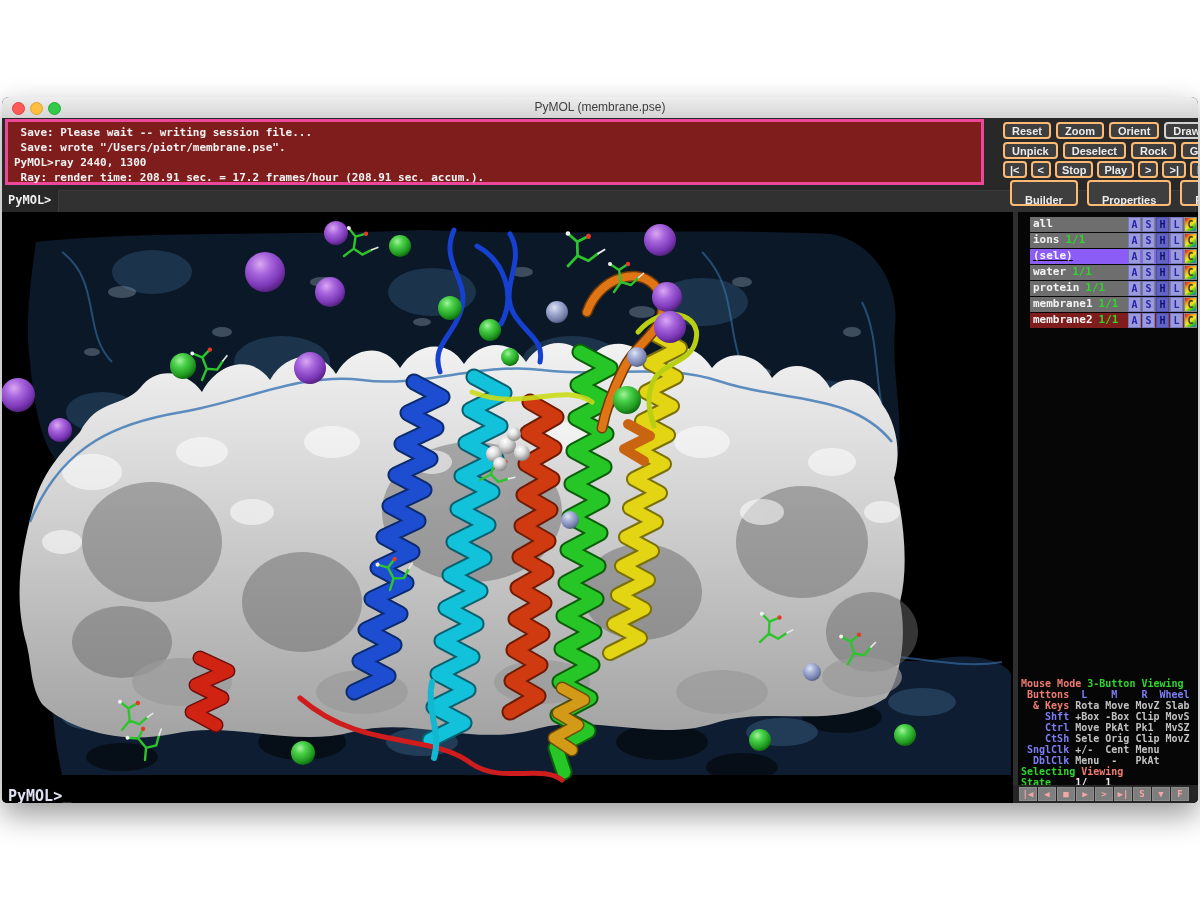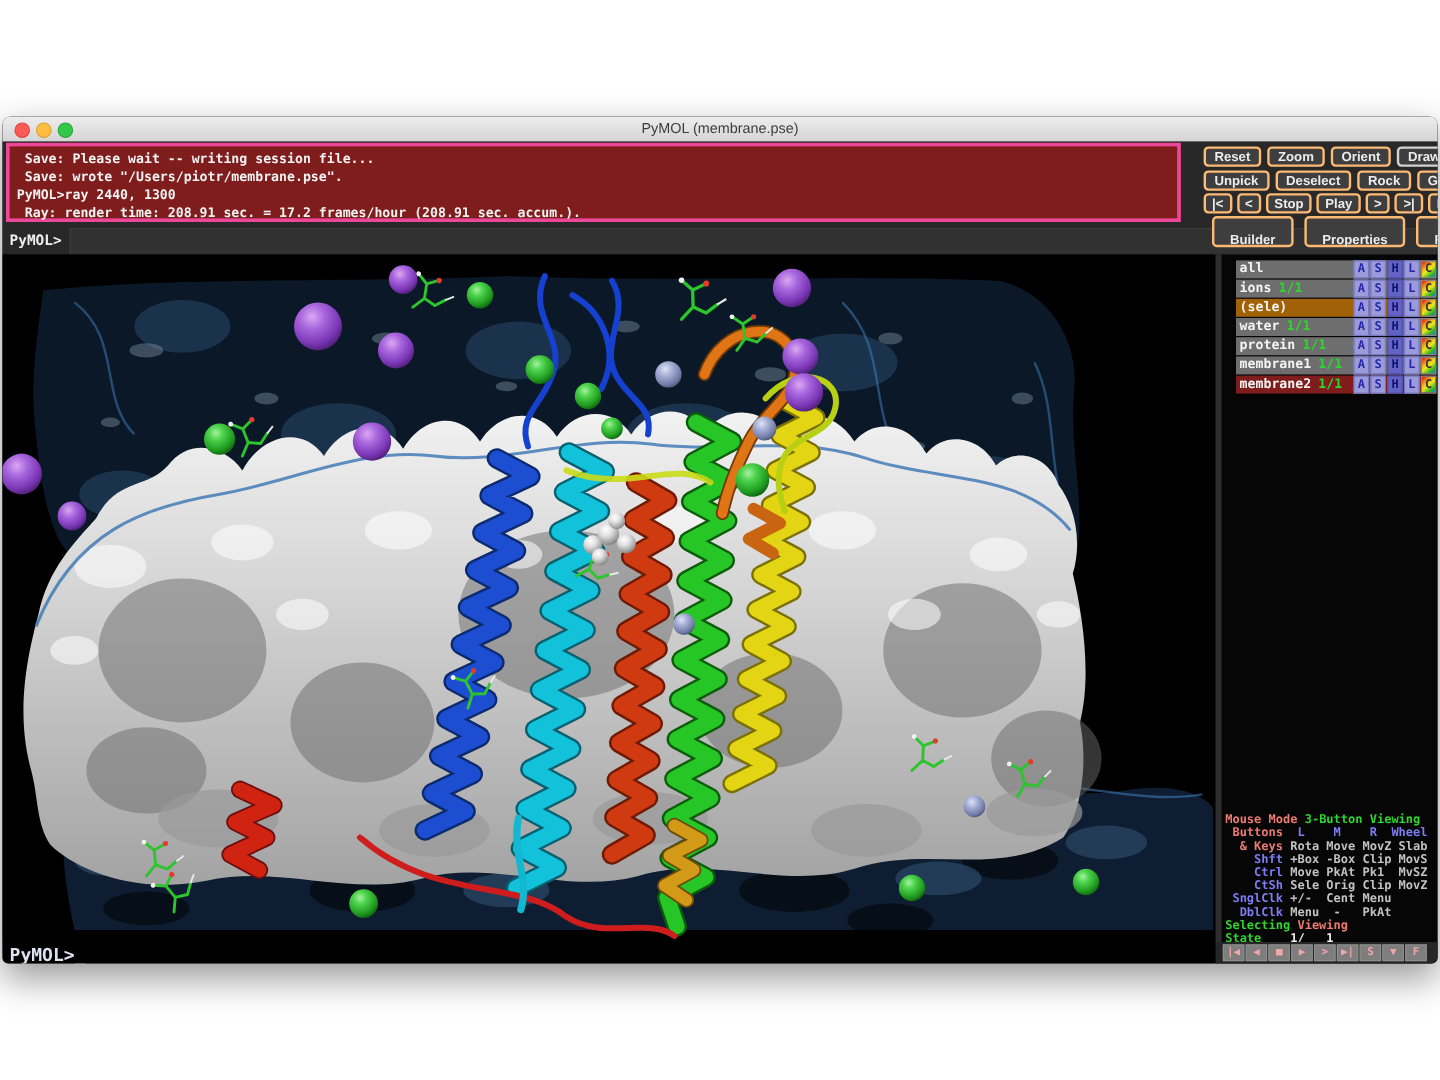--- a/index.html
+++ b/index.html
@@ -34,21 +34,21 @@
   .btn.sel{border-color:#d2d2d2;}
   .btn.sm{padding:0 5px;}
   .btn.wd{padding:11px 13px;}
   
   .viewport{position:absolute;left:0;top:115px;width:1011px;height:573px;background:#000;cursor:grab;}
   
   .rightPanel{position:absolute;left:1011px;top:115px;width:185px;height:573px;background:#060606;
               border-left:5px solid #2e2e2e;box-sizing:border-box;}
   .orow{position:relative;display:flex;align-items:flex-start;height:15px;margin:0 1px 1px 12px;
         background:#6e6e6e;font-family:"DejaVu Sans Mono",monospace;font-weight:bold;font-size:11px;}
-  .orow.sele{background:#a16207;}
+  .orow.sele{background:#8b5cf6;text-decoration:underline;}
   .orow.dim{background:#7f1d1d;}
   .oname{color:#f4f4f4;padding-left:3px;cursor:pointer;white-space:pre;}
   .ocount{color:#2fd52f;padding-left:6px;}
   .obtns{position:absolute;right:0;top:0;display:flex;gap:1px;}
   .obtn{width:13px;height:15px;padding:0;border:1px solid #7878c2;box-sizing:border-box;
         background:#9b9bdb;color:#2626a8;font-family:"DejaVu Sans Mono",monospace;
         font-weight:bold;font-size:10px;line-height:13px;text-align:center;cursor:pointer;}
   .obtn.h{background:#6363c6;color:#12126e;border-color:#5050a8;}
   .obtn.c{background:linear-gradient(140deg,#e23220 8%,#f0a818 32%,#ece820 52%,#35b820 78%,#2078d8 100%);
           color:#343434;border-color:#888;}

